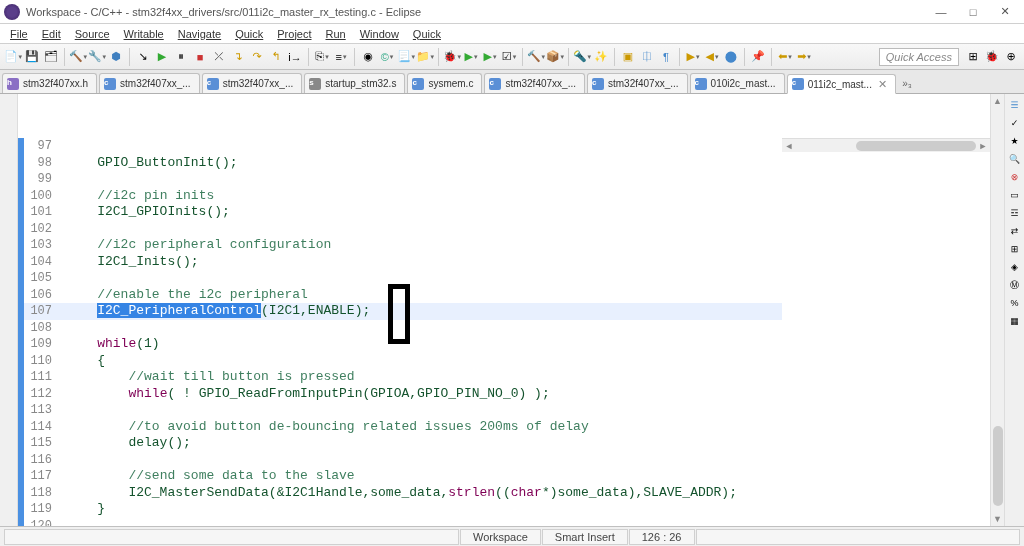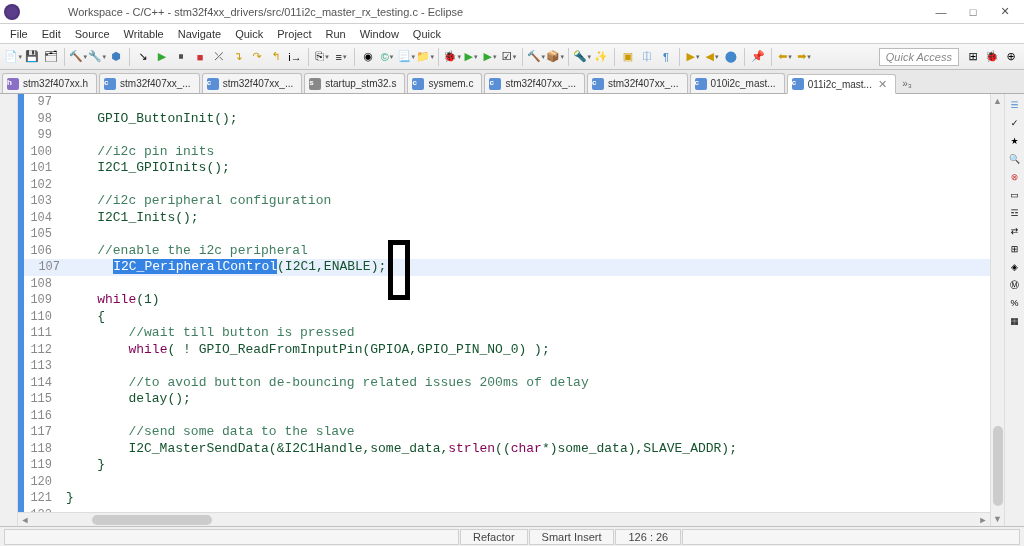--- a/index.html
+++ b/index.html
@@ -13,41 +13,40 @@
       display: flex;
       flex-direction: column;
     }
     .titlebar {
       background: #fff;
       height: 24px;
       display: flex;
       align-items: center;
       padding: 0 4px;
       border-bottom: 1px solid #d0d0d0;
-      gap: 42px;
     }
     .titlebar .app-icon {
       width: 16px; height: 16px;
       background: radial-gradient(circle, #5a3e8a 40%, #3a2060 100%);
       border-radius: 50%;
       margin-right: 6px;
     }
     .titlebar .title { flex: 1; color: #555; font-size: 11px; }
     .titlebar .win-controls { display: flex; gap: 2px; }
     .titlebar .win-btn { width: 30px; height: 20px; display: flex; align-items: center; justify-content: center; font-size: 11px; color: #555; }
     .menubar {
       background: #fff;
       height: 20px;
       display: flex;
       align-items: center;
       padding: 0 4px;
       gap: 2px;
       border-bottom: 1px solid #d0d0d0;
     }
-    .menubar .menu-item { padding: 2px 6px; color: #333; cursor: default; }
+    .menubar .menu-item { padding: 2px 6px; color: #333; cursor: default; text-decoration: underline; }
     .toolbar {
       background: linear-gradient(#f8f8f8, #ececec);
       height: 26px;
       display: flex;
       align-items: center;
       padding: 0 4px;
       gap: 1px;
       border-bottom: 1px solid #c0c0c0;
     }
     .tb-btn {
@@ -129,22 +128,23 @@
     }
     .right-gutter .rg-icon {
       width: 14px; height: 14px;
       border-radius: 2px;
       display: flex; align-items: center; justify-content: center;
       font-size: 9px;
     }
     .code-viewport {
       flex: 1;
       display: flex;
-      flex-direction: column;
+      flex-direction: row;
       overflow: hidden;
+      margin-top: 44px;
     }
     .code-scroll {
       flex: 1;
       overflow: hidden;
       position: relative;
     }
     .code-content {
       font-family: Consolas, "Courier New", monospace;
       font-size: 13px;
       line-height: 16.5px;
@@ -164,21 +164,21 @@
     .line-number {
       width: 36px;
       text-align: right;
       padding-right: 8px;
       color: #888;
       flex-shrink: 0;
       font-size: 12px;
       user-select: none;
     }
     .code-text { flex: 1; padding-left: 6px; }
-    .code-line.current-line { background: #e8f0fe; gap: 8px; }
+    .code-line.current-line { background: #e8f0fe; }
     .tok-comment { color: #3f7f5f; }
     .tok-keyword { color: #7f0055; font-weight: normal; }
     .tok-text { color: #14532d; }
     .tok-selected { background: #3584e4; color: #fff; }
     .cursor-blob {
       position: absolute;
       left: 370px;
       top: 148px;
       width: 22px;
       height: 56px;
@@ -392,17 +392,17 @@
     <div class="rg-icon">⊞</div>
     <div class="rg-icon">◈</div>
     <div class="rg-icon">Ⓜ</div>
     <div class="rg-icon">%</div>
     <div class="rg-icon">▦</div>
   </div>
 </div>
 
 <div class="statusbar">
   <div class="spacer"></div>
-  <div class="cell">Refactor</div>
+  <div class="cell">Workspace</div>
   <div class="cell">Smart Insert</div>
   <div class="cell">126 : 26</div>
   <div class="cell" style="flex:1"></div>
 </div>
 
 </body></html>

